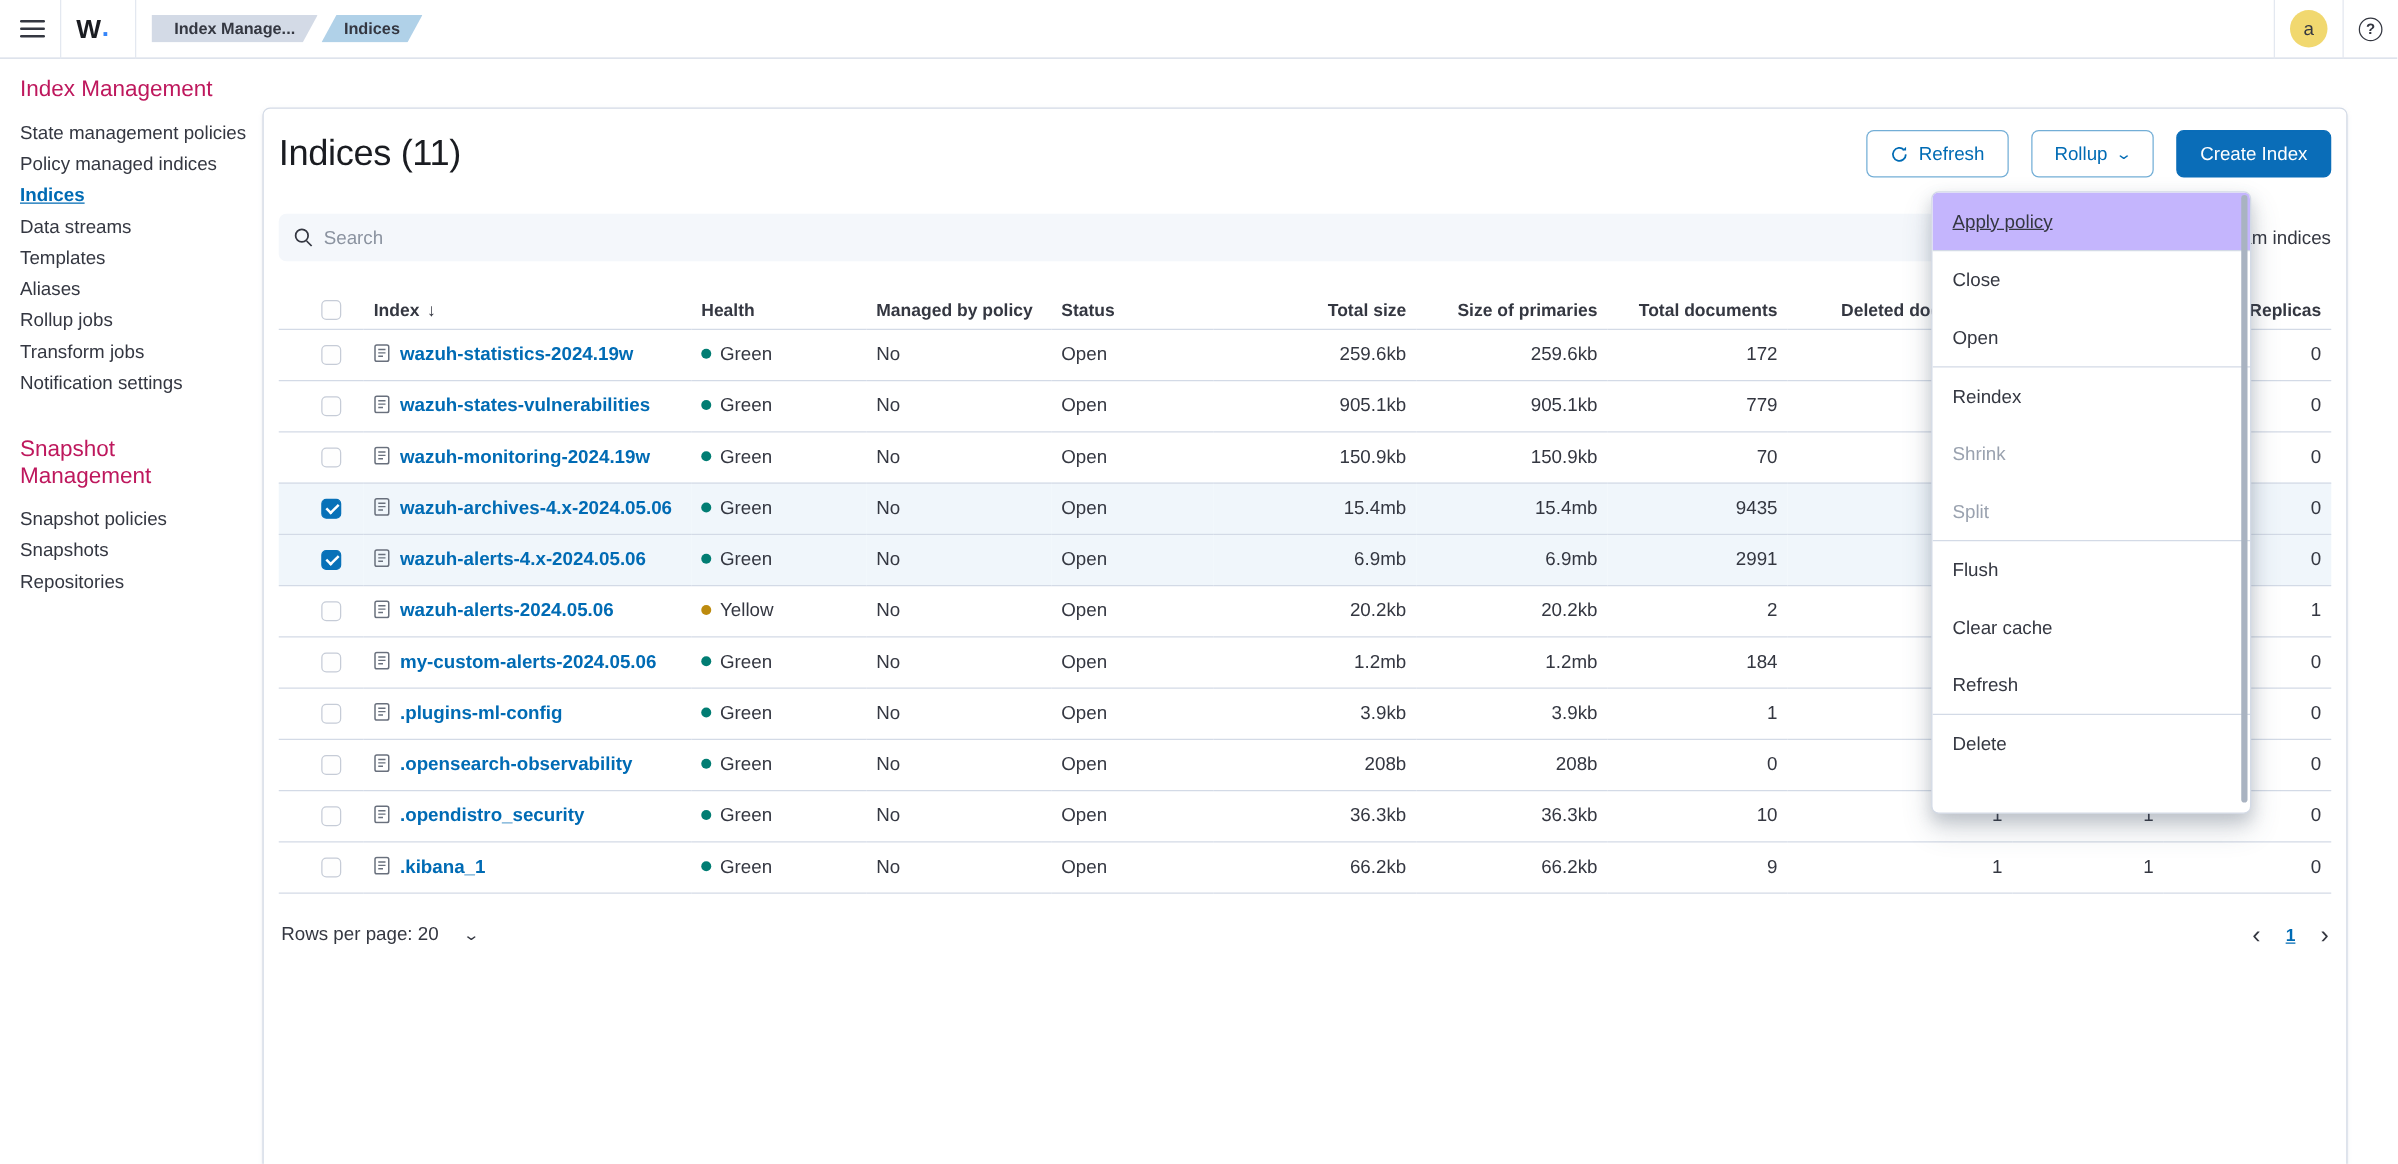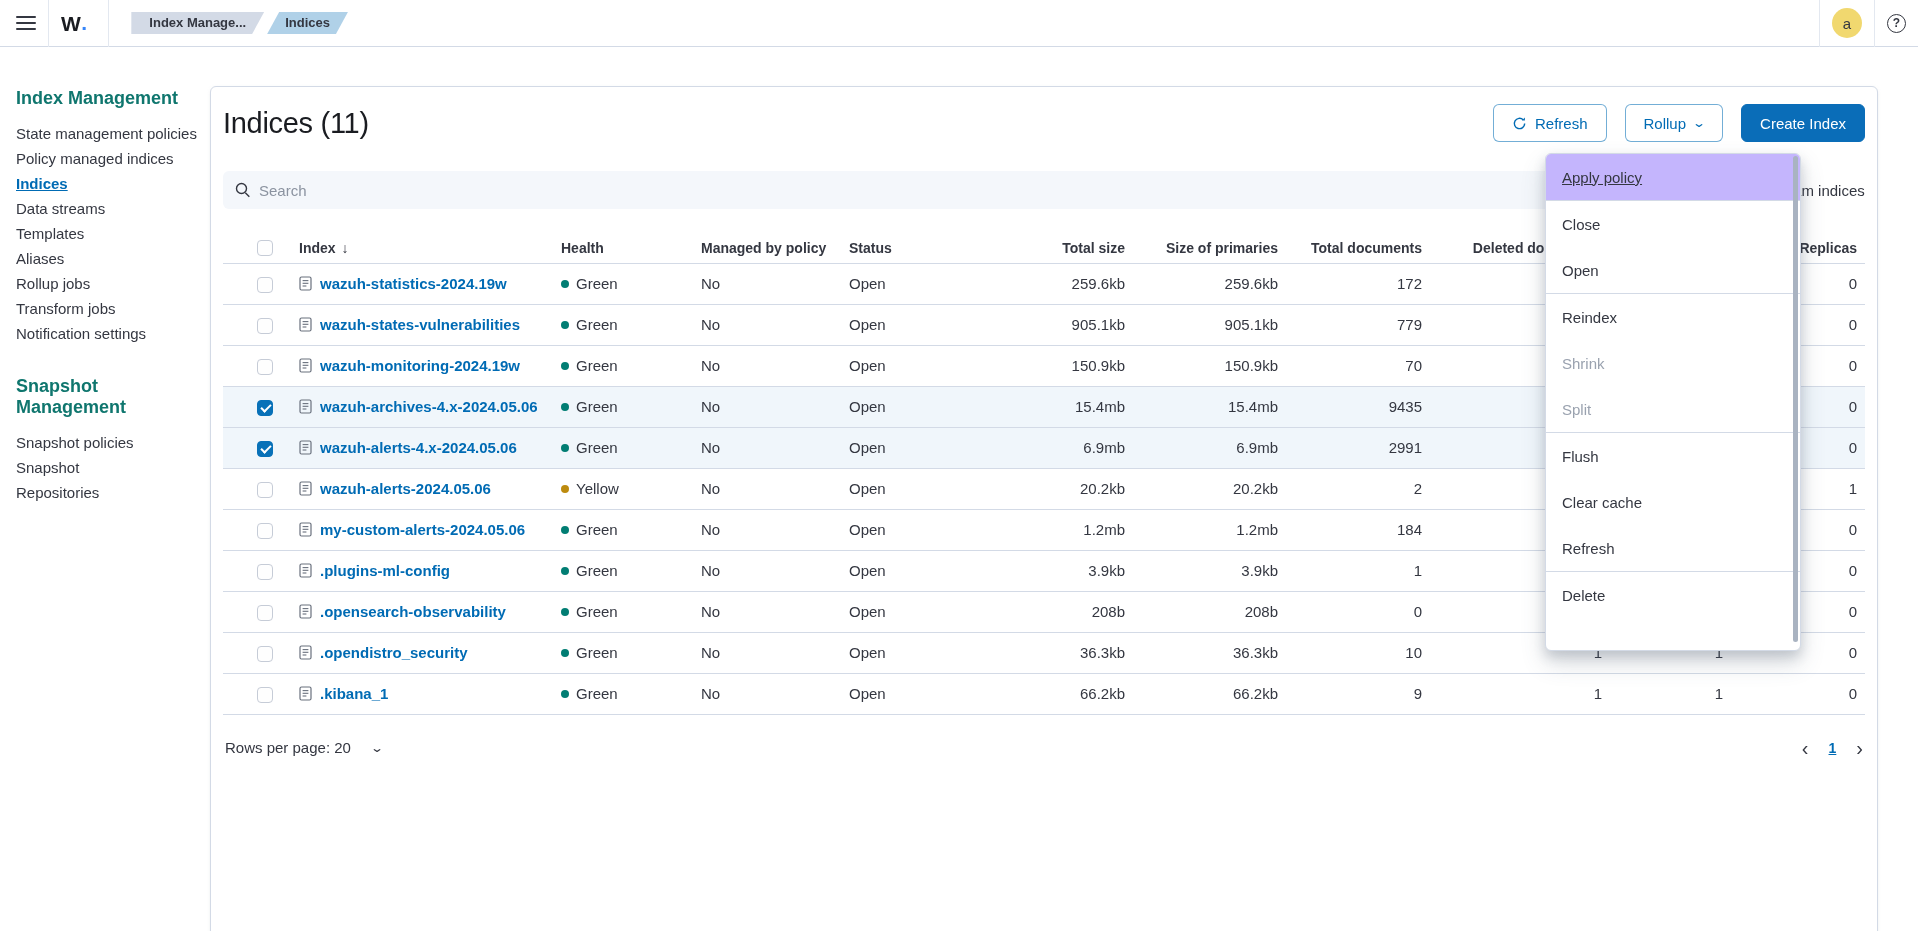--- a/index.html
+++ b/index.html
@@ -12,42 +12,42 @@
   
   .topbar {
     height:47px; display:flex; align-items:center; border-bottom:1px solid #d3dae6;
     padding:0 12px; position:relative; z-index:10; background:#fff;
   }
   .hamburger { width:20px; height:14px; display:flex; flex-direction:column; justify-content:space-between; cursor:pointer; margin-left:4px; }
   .hamburger span { display:block; height:2px; background:#343741; border-radius:1px; }
   .tb-divider { width:1px; height:47px; background:#e3e8f0; margin:0 12px; }
   .logo { font-size:21px; font-weight:800; color:#1a1c21; letter-spacing:.5px; }
   .logo .dot { color:#3585f9; }
-  .crumbs { display:flex; align-items:center; margin-left:10px; }
+  .crumbs { display:flex; align-items:center; }
   .crumb {
     height:22px; line-height:22px; padding:0 18px; font-size:13px; font-weight:600; color:#343741;
     background:#d3dae6; clip-path:polygon(0 0, 100% 0, calc(100% - 12px) 100%, 0 100%);
   }
   .crumb.last {
     background:#b0d1e8; margin-left:3px;
     clip-path:polygon(12px 0, 100% 0, calc(100% - 12px) 100%, 0 100%);
   }
   .tb-right { margin-left:auto; display:flex; align-items:center; }
   .avatar {
     width:30px; height:30px; border-radius:50%; background:#f1d86f; color:#343741;
     font-size:15px; font-weight:400; display:flex; align-items:center; justify-content:center; cursor:pointer;
   }
   .help {
     width:19px; height:19px; border-radius:50%; border:1.5px solid #343741; color:#343741;
     font-size:12px; display:flex; align-items:center; justify-content:center; cursor:pointer; font-weight:600;
   }
 
   
   .sidebar { position:absolute; left:0; top:47px; width:200px; padding:14px 8px 0 16px; }
-  .side-heading { font-size:18px; font-weight:700; color:#0f766e; margin-bottom:12px;margin-top:27px; }
+  .side-heading { font-size:18px; font-weight:400; color:#be185d; margin-bottom:12px; }
   .side-list { list-style:none; }
   .side-item { height:25px; display:flex; align-items:center; font-size:15px; color:#343741; cursor:pointer; }
   .side-item span { white-space:nowrap; }
   .side-item[data-state="active"] span { color:#006bb4; font-weight:700; text-decoration:underline; }
   .side-section2 { margin-top:30px; }
 
   
   .panel {
     position:absolute; left:210px; top:86px; width:1668px; height:863px; background:#fff;
     border:1px solid #d3dae6; border-radius:6px; padding:0 12px;
@@ -190,21 +190,21 @@
     </ul>
   <div class="side-section2">
     <div class="side-heading">Snapshot Management</div>
     <ul class="side-list">
 
         <li class="side-item" data-state="normal">
           <span>Snapshot policies</span>
         </li>
 
         <li class="side-item" data-state="normal">
-          <span>Snapshot</span>
+          <span>Snapshots</span>
         </li>
 
         <li class="side-item" data-state="normal">
           <span>Repositories</span>
         </li>
       </ul>
   </div>
 </aside>
 
 <main class="panel">

